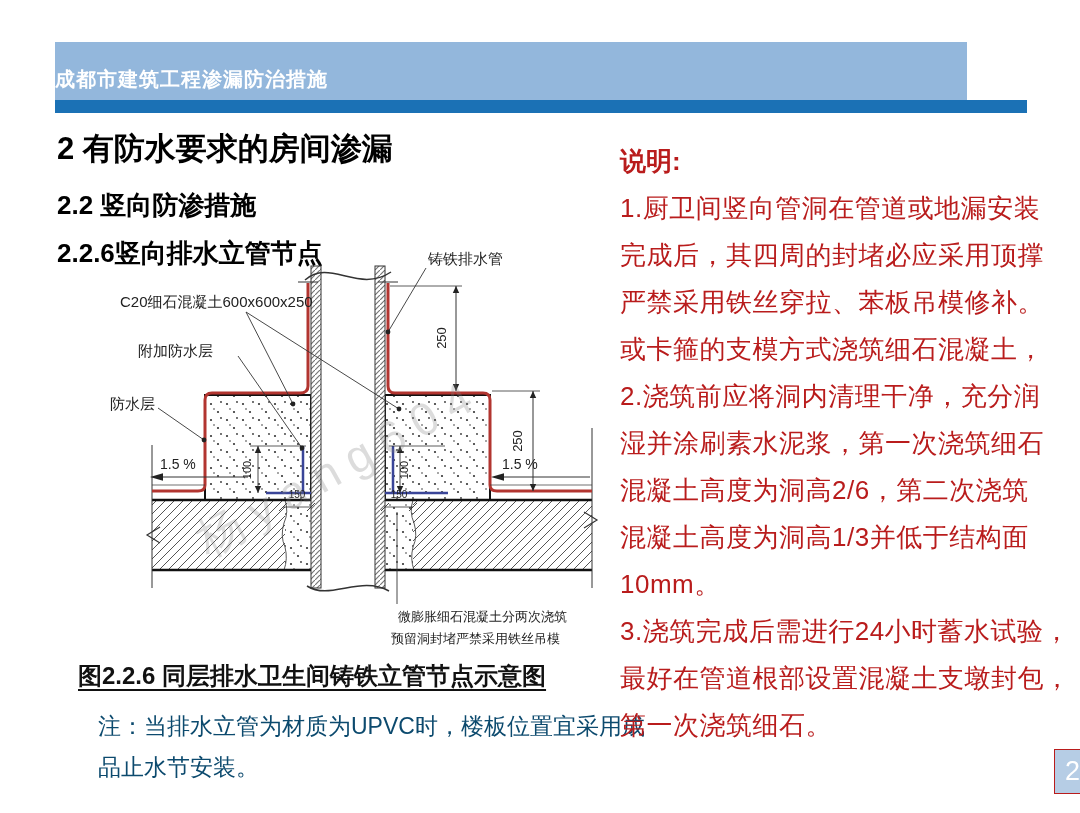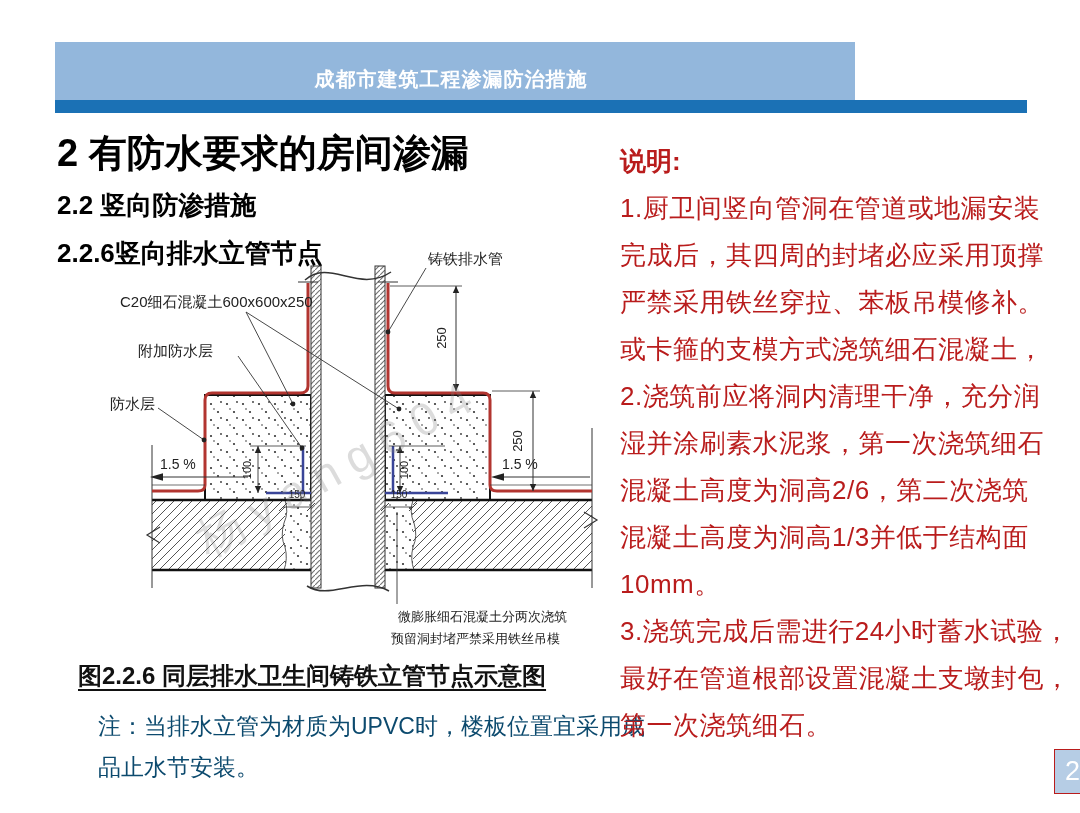--- a/index.html
+++ b/index.html
@@ -1,23 +1,23 @@
 <!DOCTYPE html>
 <html><head>
 <meta charset="utf-8">
 <style>
   html,body{margin:0;padding:0;background:#fff;}
   body{font-family:"Liberation Sans",sans-serif;}
   .slide{position:relative;width:1080px;height:813px;background:#ffffff;overflow:hidden;}
   .abs{position:absolute;}
-  .header-bar{left:55px;top:42px;width:800px;height:58px;background:#93b7dc;
-    display:flex;align-items:flex-end;justify-content:center;padding:0;box-sizing:border-box;}
+  .header-bar{left:55px;top:42px;width:912px;height:58px;background:#93b7dc;
+    display:flex;align-items:flex-end;justify-content:flex-start;padding:0;box-sizing:border-box;}
   .header-title{color:#ffffff;font-weight:bold;font-size:20px;padding:0 8px 7px 0;letter-spacing:1px;}
   .accent-bar{left:55px;top:100px;width:972px;height:13px;background:#1b71b5;}
-  .h1{left:57px;top:128px;font-size:38px;font-weight:bold;color:#000;}
+  .h1{left:57px;top:128px;font-size:31px;font-weight:bold;color:#000;}
   .h2{left:57px;top:188px;font-size:26px;font-weight:bold;color:#000;}
   .h3{left:57px;top:236px;font-size:26px;font-weight:bold;color:#000;}
   .diagram{left:100px;top:246px;width:505px;height:417px;}
   .caption{left:78px;top:660px;font-size:24px;font-weight:600;color:#111;
     text-decoration:underline;text-underline-offset:5px;text-decoration-thickness:2px;}
   .note{left:98px;top:706px;font-size:23px;color:#0c4a6e;line-height:41px;}
   .explain{left:620px;top:138px;width:450px;color:#b91c1c;}
   .explain .title{font-size:26px;font-weight:bold;line-height:47px;}
   .explain .line{font-size:26px;line-height:47px;letter-spacing:0.5px;white-space:nowrap;}
   .page-badge{left:1054px;top:749px;width:50px;height:43px;background:#b6cde5;border:1px solid #b91c1c;

